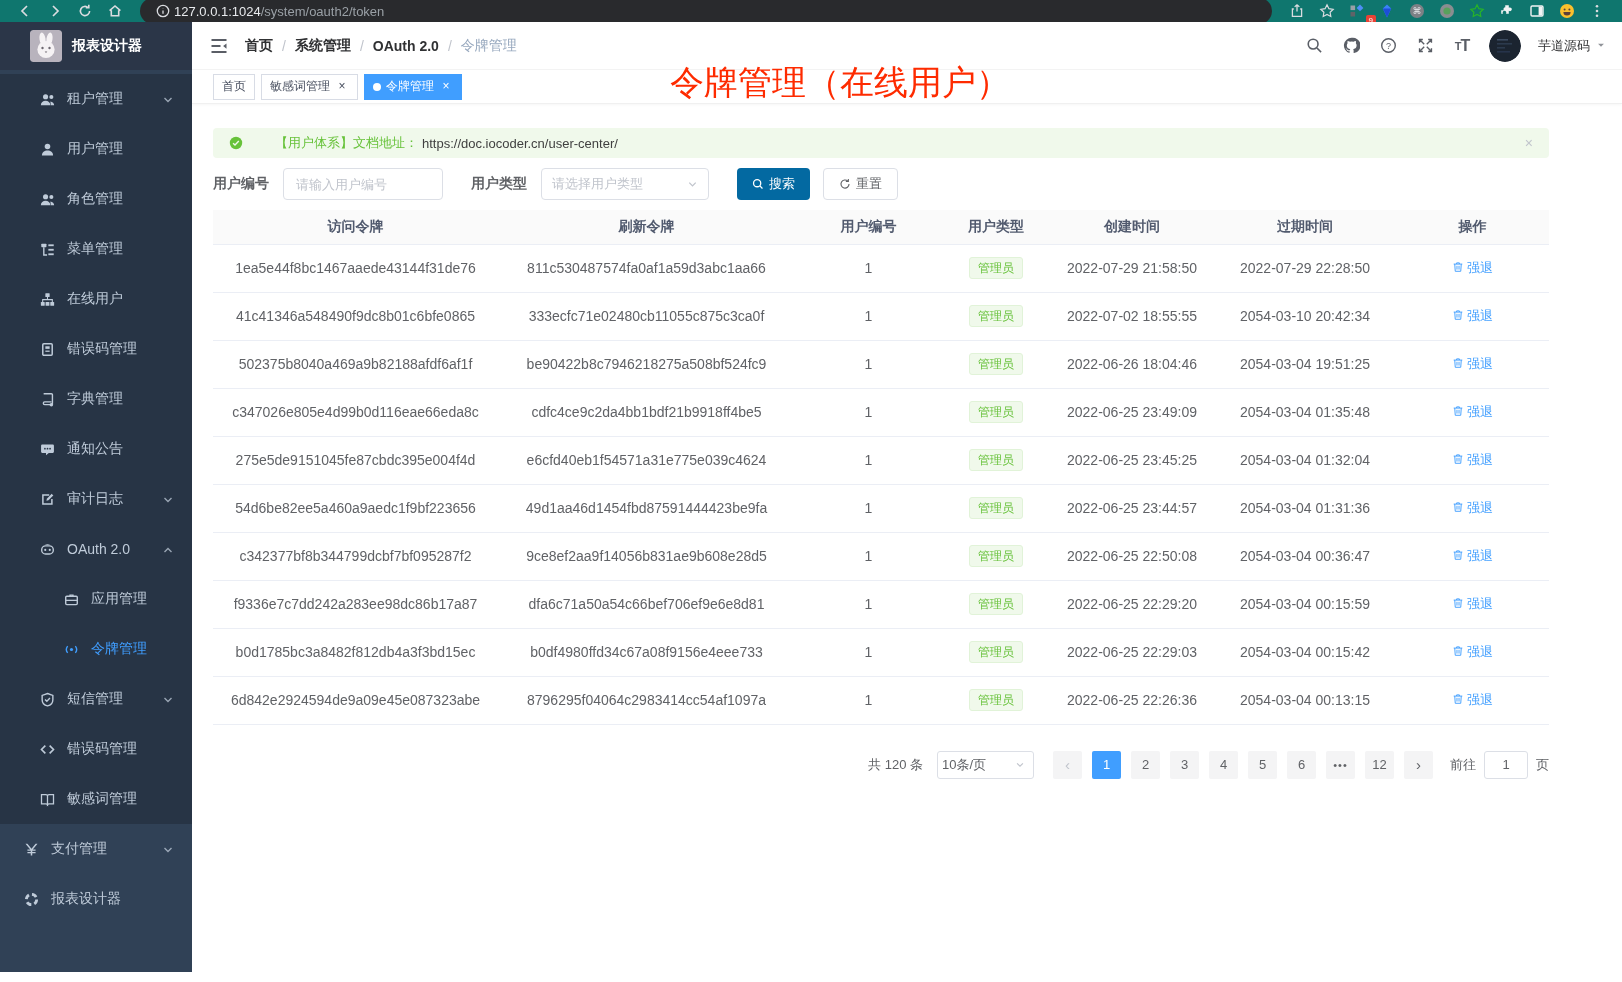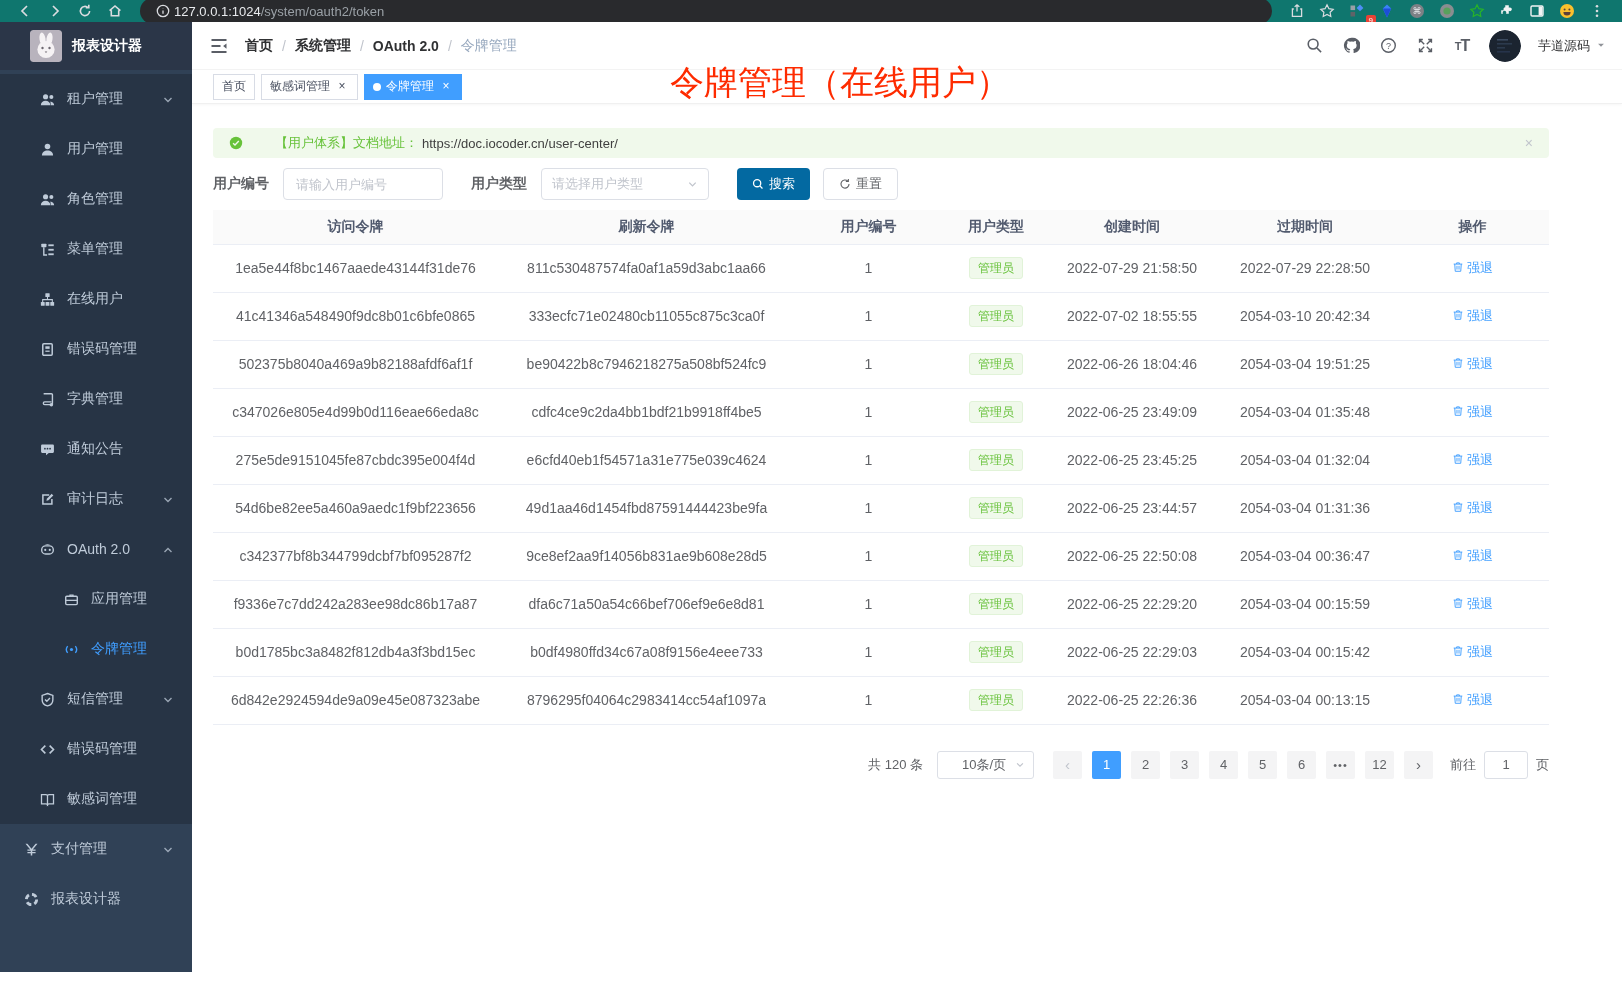--- a/index.html
+++ b/index.html
@@ -92,21 +92,21 @@
   thead th { height:34px; background:#fafafa; color:#515a6e; font-weight:bold; text-align:center; }
   tbody td { height:48px; text-align:center; color:#606266; border-bottom:1px solid #ebeef5; overflow:hidden; white-space:nowrap; }
   tbody tr:first-child td { border-top:1px solid #ebeef5; }
   .badge { display:inline-block; background:#f0f9eb; border:1px solid #e1f3d8; color:#67c23a; border-radius:3px; font-size:12px; line-height:18px; padding:1px 8px; }
   .act-link { color:#409eff; font-size:13px; display:inline-flex; align-items:center; gap:3px; cursor:pointer; }
   .act-link svg { width:12px; height:12px; }
 
   
   .pagination { margin-top:26px; display:flex; align-items:center; justify-content:flex-end; font-size:13px; color:#606266; }
   .pg-total { margin-right:14px; }
-  .pg-size { width:97px; height:28px; border:1px solid #dcdfe6; border-radius:3px; display:flex; align-items:center; justify-content:space-between; padding:0 8px 0 24px; cursor:pointer; margin-right:14px; }
+  .pg-size { width:97px; height:28px; border:1px solid #dcdfe6; border-radius:3px; display:flex; align-items:center; justify-content:space-between; padding:0 8px 0 4px; cursor:pointer; margin-right:14px; }
   .pg-size svg { width:10px; height:10px; color:#c0c4cc; }
   .pager { display:flex; align-items:center; }
   .page-btn { min-width:29px; height:28px; margin:0 5px; background:#f4f4f5; border-radius:2px; color:#606266; font-size:13px; text-align:center; }
   .page-btn.active { background:#409eff; color:#fff; }
   .page-btn.nav { font-size:15px; }
   .page-btn.disabled { color:#c0c4cc; cursor:default; }
   .page-btn.more { letter-spacing:1px; font-size:11px; }
   .pg-goto { margin-left:12px; display:flex; align-items:center; gap:8px; }
   .pg-goto input { width:44px; height:28px; border:1px solid #dcdfe6; border-radius:3px; text-align:center; color:#606266; font-size:13px; }
 </style>

